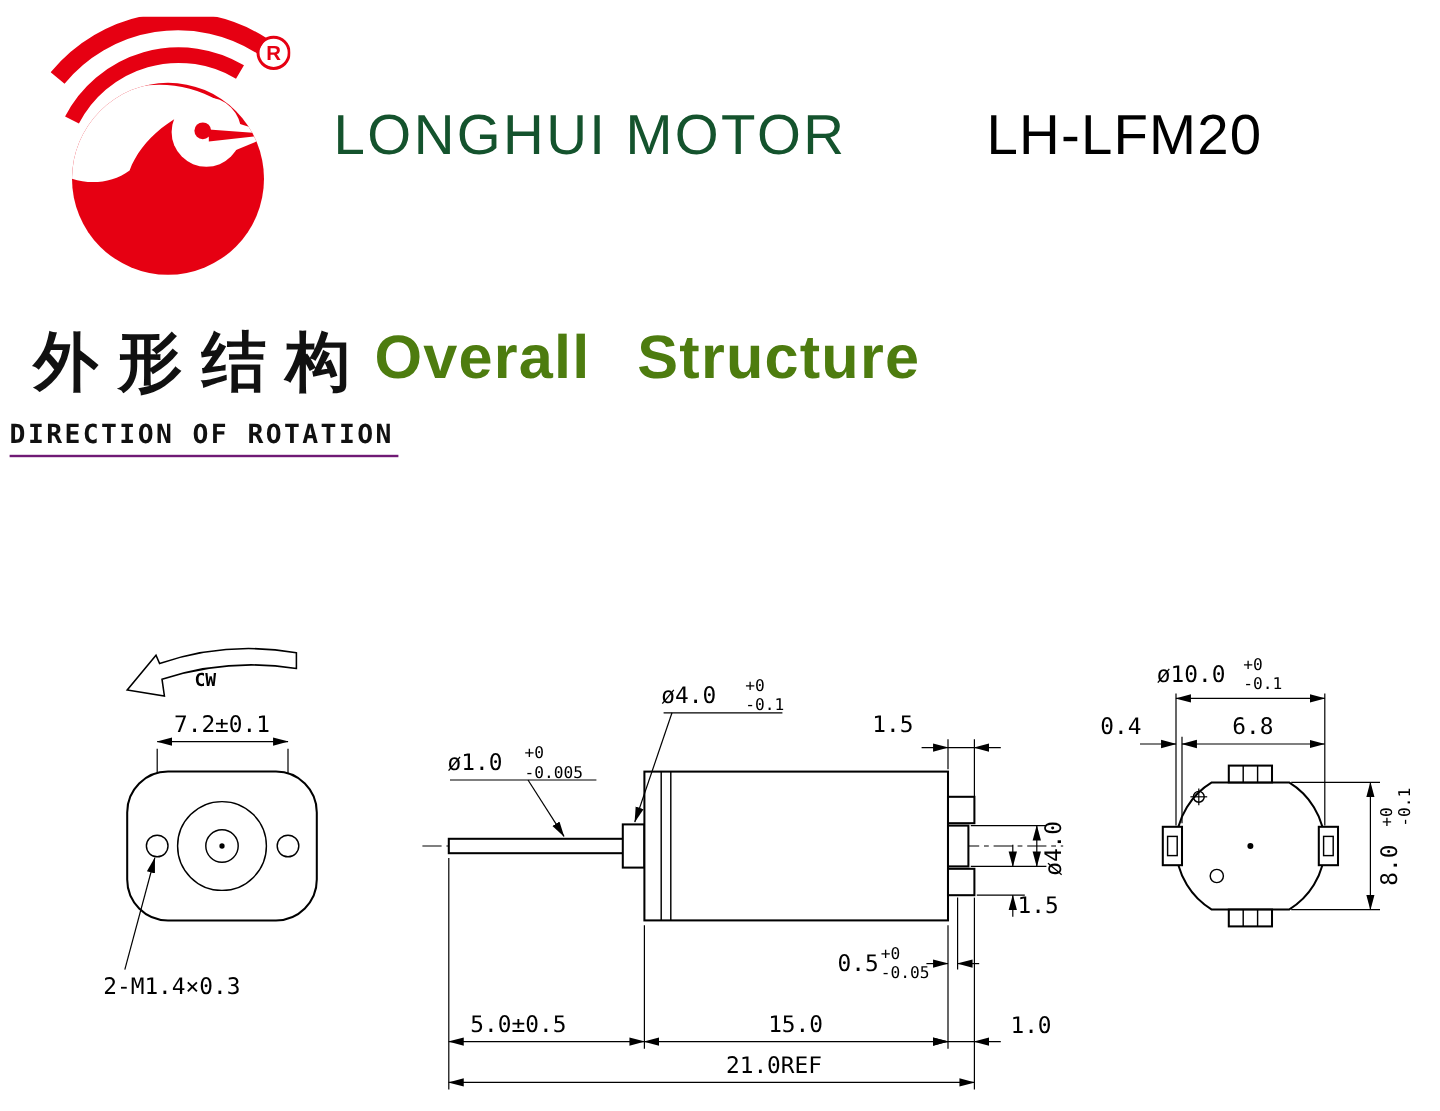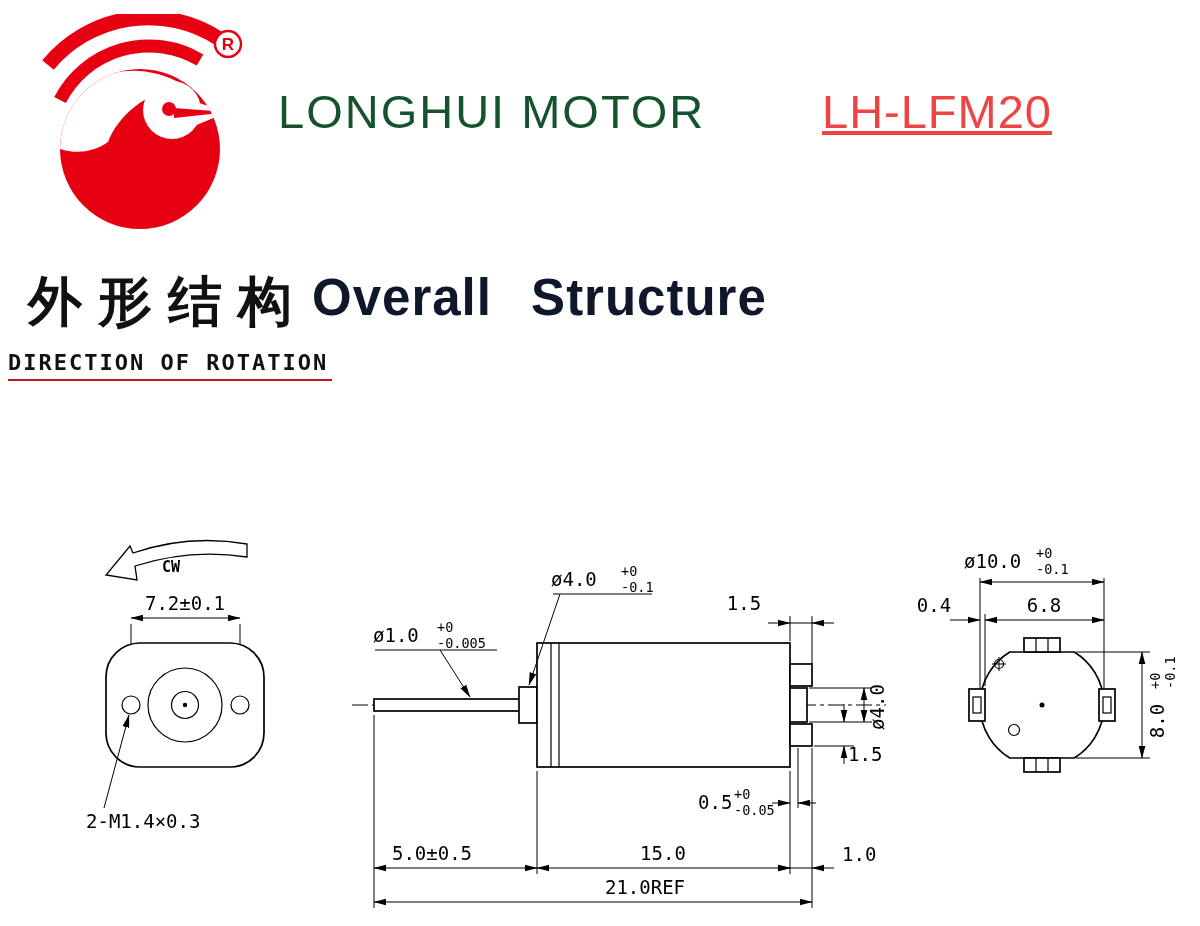--- a/index.html
+++ b/index.html
@@ -2,27 +2,27 @@
 <html><head>
 <meta charset="utf-8">
 <style>
   html,body{margin:0;padding:0;}
   body{
     width:1200px;height:926px;position:relative;background:#ffffff;
     font-family:"Liberation Sans", sans-serif;color:#000;overflow:hidden;
   }
   .logo-wrap{position:absolute;left:42px;top:14px;width:200px;height:218px;}
   .brand{position:absolute;left:278px;top:84px;font-size:47px;letter-spacing:2px;color:#14532d;}
-  .model{position:absolute;left:822px;top:84px;font-size:47px;letter-spacing:1px;color:#ef4444;text-decoration:underline;}
+  .model{position:absolute;left:822px;top:84px;font-size:47px;letter-spacing:1px;color:#000000;}
   .title-cn{position:absolute;left:28px;top:266px;font-size:54px;letter-spacing:16px;font-weight:600;color:#111;}
-  .title-en{position:absolute;left:312px;top:268px;font-size:51px;font-weight:700;word-spacing:24px;letter-spacing:1px;color:#0f172a;}
+  .title-en{position:absolute;left:312px;top:268px;font-size:51px;font-weight:700;word-spacing:24px;letter-spacing:1px;color:#4d7c0f;}
   .rotation-label{
     position:absolute;left:8px;top:350px;font-size:22px;font-weight:700;
     font-family:"DejaVu Sans Mono", monospace;letter-spacing:2px;
-    border-bottom:2px solid #b91c1c;padding:0 4px 4px 0;color:#111;
+    border-bottom:2px solid #701a75;padding:0 4px 4px 0;color:#111;
   }
   .drawing{position:absolute;left:0;top:490px;}
   .dim{font-family:"DejaVu Sans Mono", monospace;font-size:19px;fill:#000;}
   .dimtol{font-family:"DejaVu Sans Mono", monospace;font-size:13.5px;fill:#000;}
   .dimsmall{font-family:"DejaVu Sans Mono", monospace;font-size:15px;font-weight:700;fill:#000;}
   .ln{stroke:#000;stroke-width:1;fill:none;}
   .out{stroke:#000;stroke-width:1.7;fill:#fff;}
   .out2{stroke:#000;stroke-width:1.2;fill:none;}
   .cl{stroke:#000;stroke-width:1;fill:none;stroke-dasharray:16 4 4 4;}
 </style>

